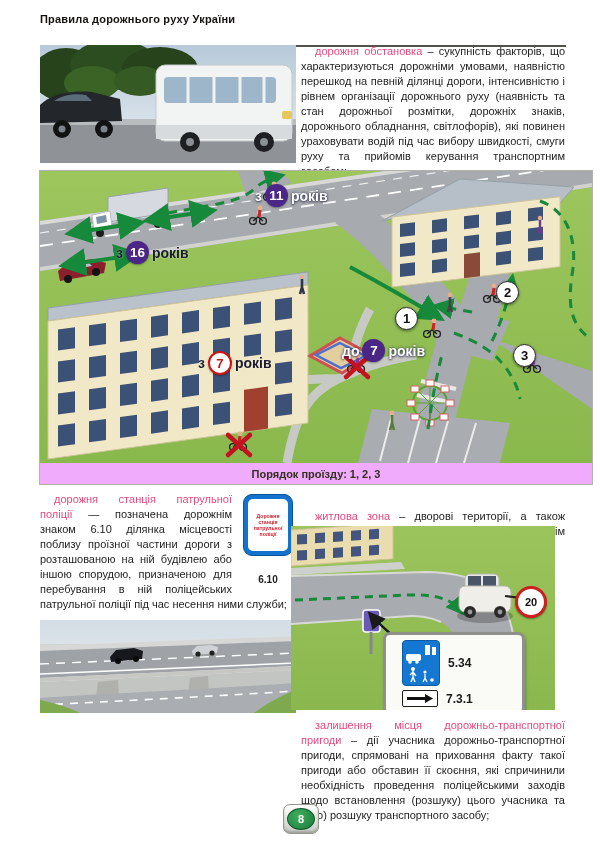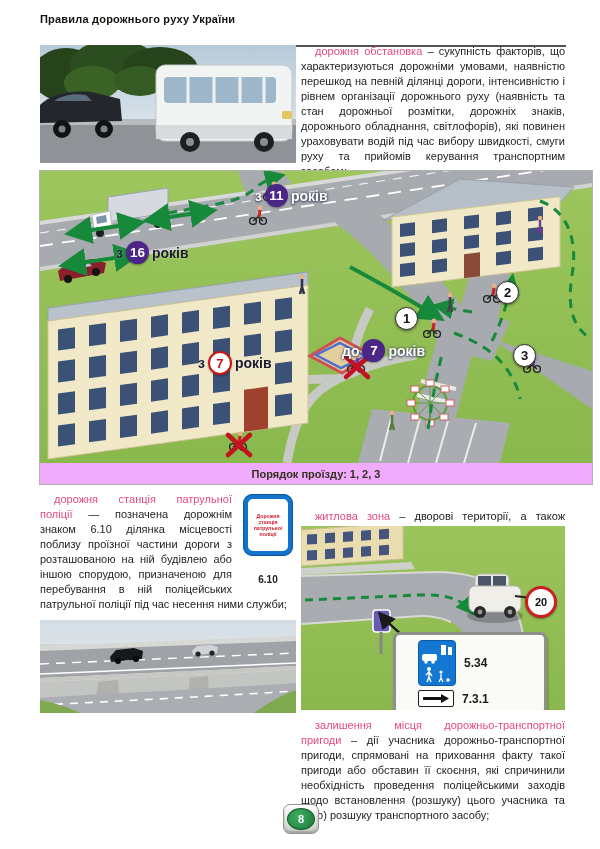--- a/index.html
+++ b/index.html
@@ -34,23 +34,23 @@
   .leftcol{position:absolute;left:40px;top:492px;width:256px;}
   .sign610-box{float:right;width:56px;margin:2px 0 4px 8px;text-align:center;}
   .plate610{width:50px;height:62px;margin:0 auto;background:#1272cc;border-radius:9px;
             border:1px solid #0a549c;padding:4px;box-sizing:border-box;display:flex;}
   .plate610-inner{flex:1;background:#fff;border-radius:5px;display:flex;align-items:center;justify-content:center;
             font-size:5.2px;line-height:6.2px;font-weight:700;color:#d0212e;padding:2px;text-align:center;}
   .sign-cap{font-size:10px;font-weight:700;color:#222;margin-top:18px;}
   .ovp{width:256px;height:93px;margin-top:8px;overflow:hidden;}
   
   .rz-para{position:absolute;left:301px;top:488px;width:264px;margin-top:21px;}
-  .rscene{position:absolute;left:301px;top:526px;width:288px;height:184px;overflow:hidden;}
+  .rscene{position:absolute;left:291px;top:526px;width:288px;height:184px;overflow:hidden;}
   .callout{position:absolute;left:92px;top:106px;width:104px;background:#fafaf6;border:3px solid #8f908c;
-           border-radius:7px;padding:5px 22px;display:flex;flex-direction:column;gap:4px;box-shadow:1px 2px 3px rgba(0,0,0,.25);}
+           border-radius:7px;padding:5px 16px;display:flex;flex-direction:column;gap:4px;box-shadow:1px 2px 3px rgba(0,0,0,.25);}
   .crow{display:flex;align-items:center;gap:8px;}
   .clabel{font-size:12px;font-weight:700;color:#1a1a1a;}
   .s534{width:36px;height:44px;background:#1478d2;border-radius:4px;border:1px solid #0c5aa4;}
   .s731{width:34px;height:15px;background:#fff;border:1.8px solid #1c1c1c;border-radius:2px;
         display:flex;align-items:center;justify-content:center;}
   .spd{position:absolute;left:224px;top:60px;width:26px;height:26px;border-radius:50%;background:#fff;
        border:3px solid #cc2020;display:flex;align-items:center;justify-content:center;
        font-size:11px;font-weight:700;color:#111;box-shadow:0 1px 2px rgba(0,0,0,.4);}
   .leaving{position:absolute;left:301px;top:718px;width:264px;}
   

